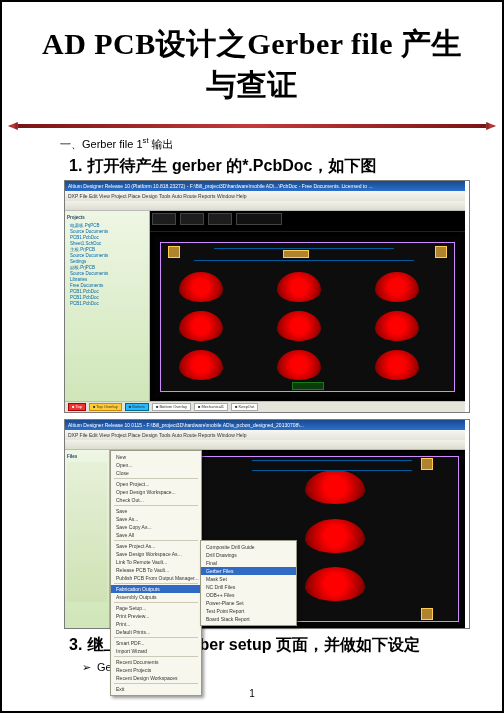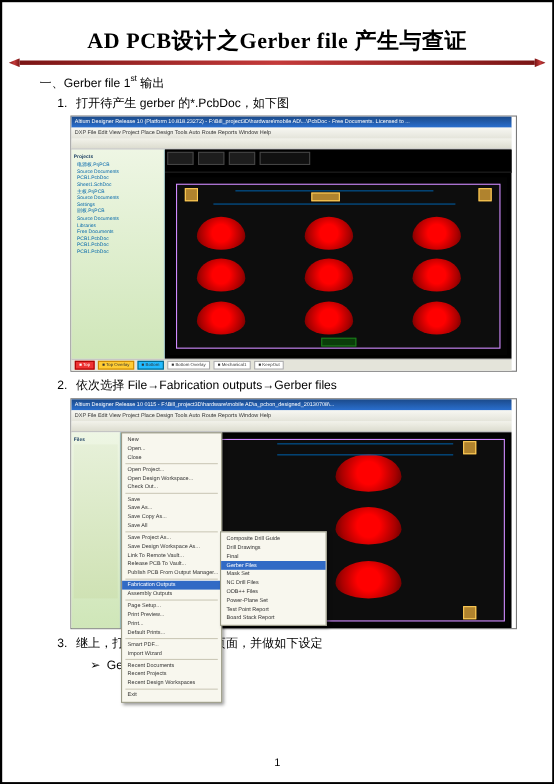--- a/index.html
+++ b/index.html
@@ -14,41 +14,42 @@
     width: 504px;
     height: 713px;
     background: #fff;
     border: 2px solid #000;
     box-sizing: border-box;
     position: relative;
     padding: 22px 32px 10px 32px;
   }
   .title {
     font-family: "Brush Script MT", "Segoe Script", cursive;
-    font-size: 20px;
+    font-size: 30px;
     text-align: center;
     font-weight: 700;
-    margin-bottom: 2px;
+    margin-bottom: 16px;
     letter-spacing: 0.5px;
   }
   .arrow-line {
     position: relative;
     height: 8px;
     margin: 0 -26px 6px -26px;
   }
   .arrow-line svg { width: 100%; height: 8px; display:block; }
   .sec-hdr {
     font-size: 11px;
-    margin: 0 0 3px 2px;
+    margin: 0 0 3px 26px;
     color: #000;
   }
   .step {
-    font-size: 11px;
-    margin: 4px 0 4px 18px;
+    font-size: 16px;
+    margin: 4px 0 4px 35px;
     line-height: 1.3;
+    font-weight: bold;
   }
   .step .num { display:inline-block; width:14px; }
   .sub {
     font-size: 11px;
     margin: 2px 0 0 48px;
   }
   .sub .bullet { display:inline-block; width:12px; }
   .fig {
     margin: 2px 0 6px 30px;
     border: 1px solid #7a7a7a;
@@ -253,24 +254,20 @@
         <span class="tab r">■ Top</span>
         <span class="tab y">■ Top Overlay</span>
         <span class="tab b">■ Bottom</span>
         <span class="tab">■ Bottom Overlay</span>
         <span class="tab">■ Mechanical1</span>
         <span class="tab">■ KeepOut</span>
       </div>
     </div>
   </div>
 
-  <div class="step">
-    <span class="num">2.</span>
-    <span>依次选择 File→Fabrication outputs→Gerber files</span>
-  </div>
 
   <div class="fig fig2">
     <div class="altium-win">
       <div class="titlebar">Altium Designer Release 10 0115 - F:\Bill_project3D\hardware\mobile AD\a_pcbon_designed_20130708\...</div>
       <div class="menubar">DXP  File  Edit  View  Project  Place  Design  Tools  Auto Route  Reports  Window  Help</div>
       <div class="toolbar"></div>
       <div class="workrow" style="position:relative;">
         <div class="panel-left" style="width:40px;">
           <div class="hdr">Files</div>
           <div style="height:140px;background:linear-gradient(#e6f0d8,#cfe2b4);"></div>

